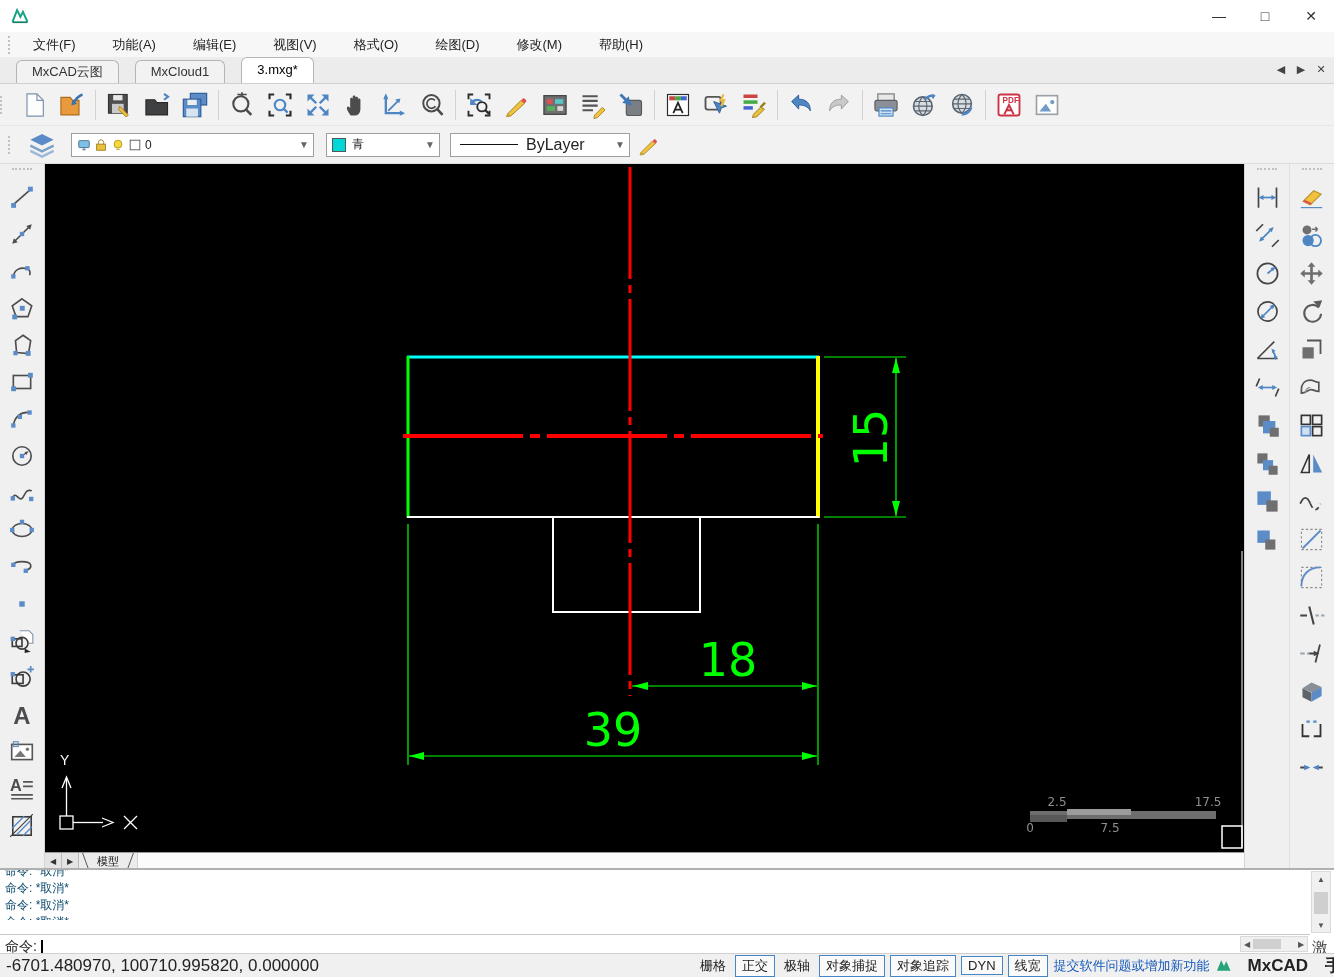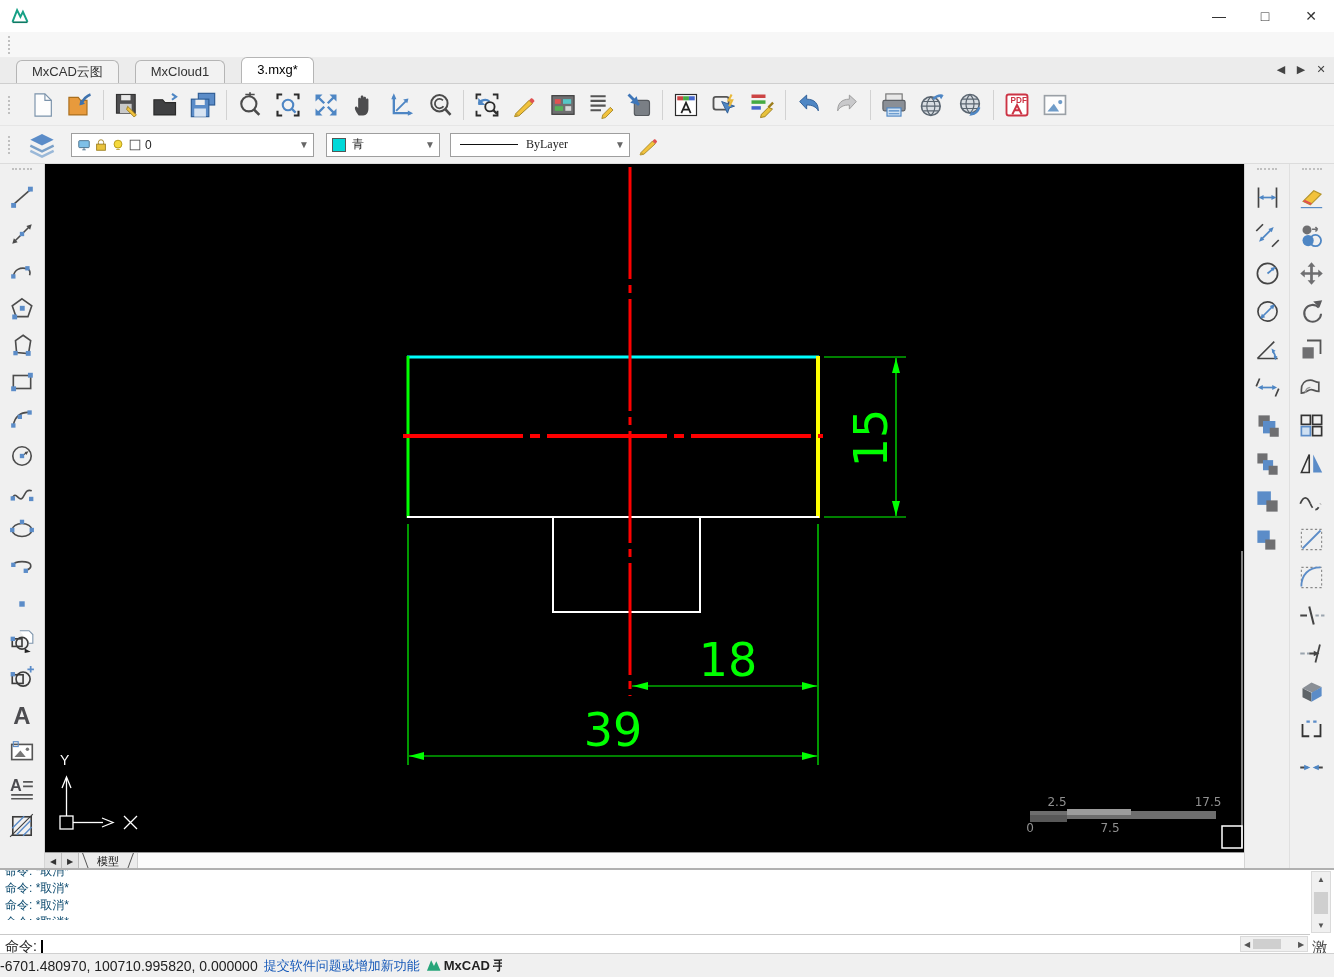--- a/index.html
+++ b/index.html
@@ -22,35 +22,35 @@
   
   .tabbar{left:0;top:58px;width:1334px;height:26px;background:#ececec;border-bottom:1px solid #cfcfcf;
           display:flex;align-items:flex-end;padding-left:16px;box-sizing:border-box}
   .tab{height:22px;line-height:21px;padding:0 15px;font-size:13px;background:#f2f2f2;
        border:1px solid #b5b5b5;border-bottom:none;border-radius:6px 6px 0 0;margin-right:16px;color:#333}
   .tab.active{background:#fff;font-weight:normal;height:25px;line-height:24px;color:#000}
   .tab-nav{position:absolute;right:6px;top:5px;display:flex;gap:6px}
   .tab-nav span{font-size:11px;color:#444;width:14px;text-align:center}
   
   .toolbar1{left:0;top:84px;width:1334px;height:42px;background:#f2f2f2;display:flex;align-items:center;
-            padding-left:8px;box-sizing:border-box;border-bottom:1px solid #e6e6e6}
+            box-sizing:border-box;border-bottom:1px solid #e6e6e6}
   .tbtn{width:38px;height:38px;display:flex;align-items:center;justify-content:center;border-radius:3px}
   .sep{width:1px;height:30px;background:#d2d2d2;margin:0 4px}
   .toolbar2{left:0;top:126px;width:1334px;height:38px;background:#f2f2f2;display:flex;align-items:center;
             padding-left:8px;box-sizing:border-box;border-bottom:1px solid #dcdcdc}
   .combo{height:24px;background:#fff;border:1px solid #9e9e9e;display:flex;align-items:center;
          font-size:12px;padding-left:5px;box-sizing:border-box;position:relative}
   .combo .chev{margin-left:auto;width:18px;text-align:center;color:#666;font-size:10px}
   .combo-layer{width:243px;margin-left:10px}
   .combo-color{width:114px;margin-left:12px}
   .combo-linetype{width:180px;margin-left:10px}
   .mini-ic{margin-right:3px;display:inline-flex}
   .swatch{width:12px;height:12px;border:1px solid #555;margin-right:6px}
   .lt-line{width:58px;height:0;border-top:1px solid #111;margin:0 8px 0 4px}
-  .lt-name{font-family:Liberation Serif, serif;font-size:12px}
+  .lt-name{font-family:Liberation Sans, sans-serif;font-size:16px}
   
   .main{left:0;top:164px;width:1334px;height:704px}
   .leftdock{left:0;top:0;width:45px;height:704px;background:#f0f0f0;border-right:1px solid #d5d5d5;
             display:flex;flex-direction:column;align-items:center;padding-top:4px;box-sizing:border-box}
   .grip-h{width:20px;height:5px;border-top:2px dotted #c0c0c0;margin-bottom:3px}
   .ltbtn{width:34px;height:33px;margin:2px 0;display:flex;align-items:center;justify-content:center}
   .rightdock{right:0;top:0;width:89px;height:704px;background:#f0f0f0;border-left:1px solid #d5d5d5;display:flex}
   .dockcol{width:44px;display:flex;flex-direction:column;align-items:center;padding-top:4px;box-sizing:border-box}
   .dockcol + .dockcol{border-left:1px solid #e0e0e0}
   .rtbtn{width:34px;height:33px;margin:2.5px 0;display:flex;align-items:center;justify-content:center}
@@ -77,26 +77,26 @@
   .vscroll .arr{height:14px;display:flex;align-items:center;justify-content:center;font-size:8px;color:#555}
   .vscroll .thumb{position:absolute;left:2px;right:2px;top:20px;height:22px;background:#cfcfcf}
   .hscroll{position:absolute;right:26px;top:66px;width:68px;height:16px;background:#f0f0f0;border:1px solid #dadada;
            box-sizing:border-box;display:flex;align-items:center}
   .hscroll .arr{width:12px;text-align:center;font-size:8px;color:#555}
   .hscroll .thumb{width:28px;height:10px;background:#cfcfcf}
   .watermark{position:absolute;left:1312px;top:68px;font-size:16px;color:#4a4a4a;white-space:nowrap}
   
   .statusbar{left:0;top:953px;width:1334px;height:24px;background:#f0f0f0;border-top:1px solid #d0d0d0;
              display:flex;align-items:center;box-sizing:border-box;overflow:hidden}
-  .coords{font-size:14px;color:#222;white-space:nowrap}
+  .coords{font-size:17px;padding-left:6px;color:#222;white-space:nowrap}
   .status-right{margin-left:auto;display:flex;align-items:center;gap:5px;white-space:nowrap}
   .toggle{font-size:13px;color:#222;padding:1px 4px}
   .toggle.boxed{border:1px solid #4486c8;background:#fafafa;padding:1px 6px}
   .status-link{font-size:13px;color:#1558b8;margin:0 6px}
-  .brand{display:flex;align-items:center;font-size:13px;font-weight:bold;color:#222;gap:3px}
+  .brand{display:flex;align-items:center;font-size:17px;font-weight:bold;color:#222;gap:17px}
   .brand-clip{display:inline-block;width:9px;overflow:hidden;font-weight:bold}
   svg{display:block}
 </style>
 </head>
 <body>
 
 <div class="abs titlebar">
   <span class="logo">
     <svg viewBox="0 0 24 24" width="20" height="20">
         <path d="M3 19L8.5 5l4 8 3-6 5.5 12" fill="none" stroke="#16a085" stroke-width="2.4"></path>
@@ -105,20 +105,30 @@
   </span>
   <div class="win-controls">
     <div class="win-btn">—</div>
     <div class="win-btn">□</div>
     <div class="win-btn">✕</div>
   </div>
 </div>
 
 <div class="abs menubar">
   <span class="grip-v"></span>
+  <span id="menu-items" style="display:flex">
+      <span class="menu-item">文件(F)</span>
+      <span class="menu-item">功能(A)</span>
+      <span class="menu-item">编辑(E)</span>
+      <span class="menu-item">视图(V)</span>
+      <span class="menu-item">格式(O)</span>
+      <span class="menu-item">绘图(D)</span>
+      <span class="menu-item">修改(M)</span>
+      <span class="menu-item">帮助(H)</span>
+    </span>
 </div>
 
 <div class="abs tabbar">
   <span id="doc-tabs" style="display:flex;align-items:flex-end">
       <div class="tab">MxCAD云图</div>
       <div class="tab">MxCloud1</div>
       <div class="tab active">3.mxg*</div>
     </span>
   <span class="tab-nav" id="tab-nav">
       <span>◀</span>
@@ -798,20 +808,29 @@
   <div class="hscroll">
     <div class="arr">◀</div>
     <div class="thumb"></div>
     <div class="arr" style="margin-left:auto">▶</div>
   </div>
   <div class="watermark">激</div>
 </div>
 
 <div class="abs statusbar">
   <span class="coords">-6701.480970,  100710.995820,  0.000000</span>
+  <span class="status-right" id="status-toggles">
+  <span class="toggle">栅格</span>
+      <span class="toggle boxed">正交</span>
+      <span class="toggle">极轴</span>
+      <span class="toggle boxed">对象捕捉</span>
+      <span class="toggle boxed">对象追踪</span>
+      <span class="toggle boxed">DYN</span>
+      <span class="toggle boxed">线宽</span>
+    </span>
   <a class="status-link">提交软件问题或增加新功能</a>
   <span class="brand">
     <svg viewBox="0 0 16 16" width="15" height="15">
         <path d="M1 13.5L5.5 2.5l3 6 2.5-5 4.5 10z" fill="#27a57a"></path>
       </svg>
     <span>MxCAD</span>
     <span class="brand-clip">手</span>
   </span>
 </div>
 

